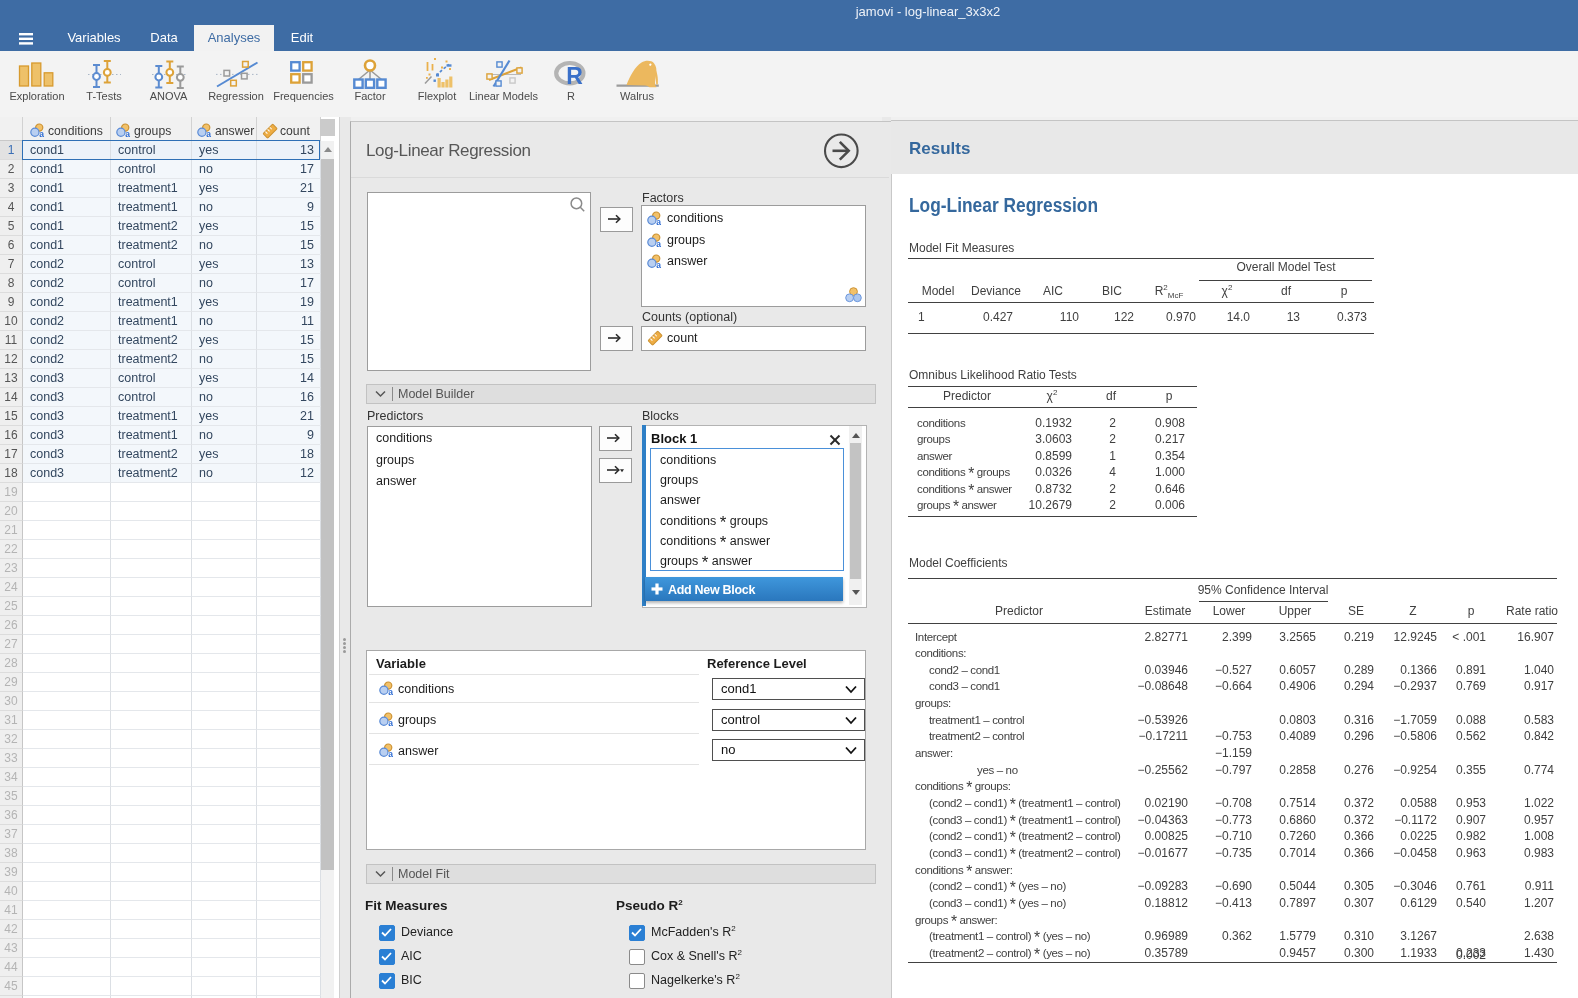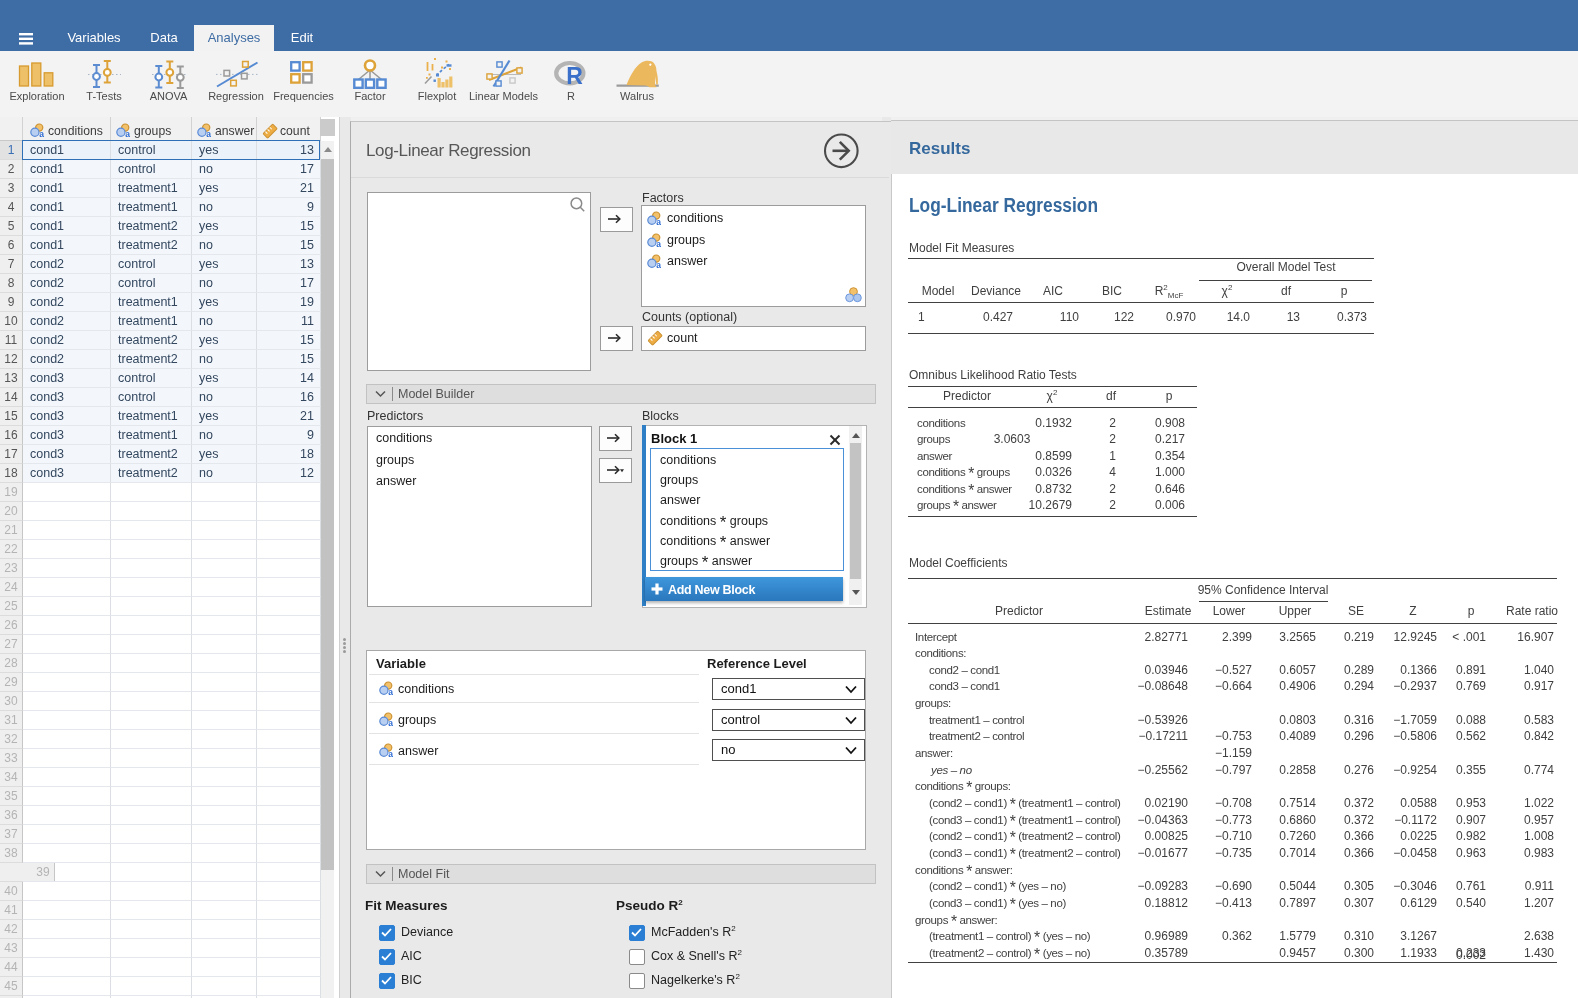--- a/index.html
+++ b/index.html
@@ -46,20 +46,21 @@
 .rule{position:absolute;height:1px;background:#414141;}
 .rtxt{position:absolute;font-size:12px;color:#3f3f3f;height:15px;line-height:15px;white-space:nowrap;}
 .pred{font-size:11.5px;letter-spacing:-0.35px;}
 .rhdr{position:absolute;font-size:12px;color:#3f3f3f;height:15px;line-height:15px;white-space:nowrap;}
 sup.s2{font-size:8px;vertical-align:super;line-height:0;}
 sub.mcf{font-size:8px;vertical-align:sub;line-height:0;}
 </style></head><body>
 <div id="app">
 
 <div class="abs" id="titlebar"></div>
+<div class="abs" id="wintitle">jamovi - log-linear_3x3x2</div>
 <svg class="abs" style="left:19px;top:33px" width="14" height="12">
       <rect x="0" y="0" width="14" height="2.4" fill="#fff"></rect>
       <rect x="0" y="4.6" width="14" height="2.4" fill="#fff"></rect>
       <rect x="0" y="9.2" width="14" height="2.4" fill="#fff"></rect>
     </svg>
 <div class="abs tab" style="left:54px;width:80px;">Variables</div>
 <div class="abs tab" style="left:134px;width:60px;">Data</div>
 <div class="abs" id="tab-analyses">Analyses</div>
 <div class="abs tab" style="left:274px;width:56px;">Edit</div>
 <div class="abs" id="ribbon"></div>
@@ -390,21 +391,21 @@
 <div class="abs rn" style="top:708px;color:#b4b4b4;">37</div>
 <div class="abs cell" style="left:23px;top:708px;width:87px;"></div>
 <div class="abs cell" style="left:111px;top:708px;width:80px;"></div>
 <div class="abs cell" style="left:192px;top:708px;width:64px;"></div>
 <div class="abs cell" style="left:257px;top:708px;width:63px;"></div>
 <div class="abs rn" style="top:727px;color:#b4b4b4;">38</div>
 <div class="abs cell" style="left:23px;top:727px;width:87px;"></div>
 <div class="abs cell" style="left:111px;top:727px;width:80px;"></div>
 <div class="abs cell" style="left:192px;top:727px;width:64px;"></div>
 <div class="abs cell" style="left:257px;top:727px;width:63px;"></div>
-<div class="abs rn" style="top:746px;color:#b4b4b4;padding-left:32px;">39</div>
+<div class="abs rn" style="top:746px;color:#b4b4b4;">39</div>
 <div class="abs cell" style="left:23px;top:746px;width:87px;"></div>
 <div class="abs cell" style="left:111px;top:746px;width:80px;"></div>
 <div class="abs cell" style="left:192px;top:746px;width:64px;"></div>
 <div class="abs cell" style="left:257px;top:746px;width:63px;"></div>
 <div class="abs rn" style="top:765px;color:#b4b4b4;">40</div>
 <div class="abs cell" style="left:23px;top:765px;width:87px;"></div>
 <div class="abs cell" style="left:111px;top:765px;width:80px;"></div>
 <div class="abs cell" style="left:192px;top:765px;width:64px;"></div>
 <div class="abs cell" style="left:257px;top:765px;width:63px;"></div>
 <div class="abs rn" style="top:784px;color:#b4b4b4;">41</div>
@@ -671,21 +672,21 @@
 <div class="rhdr" style="left:897px;top:389px;width:140px;text-align:center;">Predictor</div>
 <div class="rhdr" style="left:982px;top:389px;width:140px;text-align:center;">χ<sup class="s2">2</sup></div>
 <div class="rhdr" style="left:1041px;top:389px;width:140px;text-align:center;">df</div>
 <div class="rhdr" style="left:1099px;top:389px;width:140px;text-align:center;">p</div>
 <div class="rule" style="left:908px;top:406.5px;width:289px;"></div>
 <div class="rtxt pred" style="left:917px;top:416.0px;">conditions</div>
 <div class="rtxt" style="left:952px;top:416.0px;width:120px;text-align:right;">0.1932</div>
 <div class="rtxt" style="left:996px;top:416.0px;width:120px;text-align:right;">2</div>
 <div class="rtxt" style="left:1065px;top:416.0px;width:120px;text-align:right;">0.908</div>
 <div class="rtxt pred" style="left:917px;top:432.4px;">groups</div>
-<div class="rtxt" style="left:952px;top:432.4px;width:120px;text-align:center;">3.0603</div>
+<div class="rtxt" style="left:952px;top:432.4px;width:120px;text-align:right;">3.0603</div>
 <div class="rtxt" style="left:996px;top:432.4px;width:120px;text-align:right;">2</div>
 <div class="rtxt" style="left:1065px;top:432.4px;width:120px;text-align:right;">0.217</div>
 <div class="rtxt pred" style="left:917px;top:448.8px;">answer</div>
 <div class="rtxt" style="left:952px;top:448.8px;width:120px;text-align:right;">0.8599</div>
 <div class="rtxt" style="left:996px;top:448.8px;width:120px;text-align:right;">1</div>
 <div class="rtxt" style="left:1065px;top:448.8px;width:120px;text-align:right;">0.354</div>
 <div class="rtxt pred" style="left:917px;top:465.2px;">conditions <span class="st">*</span> groups</div>
 <div class="rtxt" style="left:952px;top:465.2px;width:120px;text-align:right;">0.0326</div>
 <div class="rtxt" style="left:996px;top:465.2px;width:120px;text-align:right;">4</div>
 <div class="rtxt" style="left:1065px;top:465.2px;width:120px;text-align:right;">1.000</div>
@@ -747,21 +748,21 @@
 <div class="rtxt" style="left:1434px;top:712.75px;width:120px;text-align:right;">0.583</div>
 <div class="rtxt pred" style="left:929px;top:729.4px;">treatment2 – control</div>
 <div class="rtxt" style="left:1068px;top:729.4px;width:120px;text-align:right;">−0.17211</div>
 <div class="rtxt" style="left:1132px;top:729.4px;width:120px;text-align:right;">−0.753</div>
 <div class="rtxt" style="left:1196px;top:729.4px;width:120px;text-align:right;">0.4089</div>
 <div class="rtxt" style="left:1254px;top:729.4px;width:120px;text-align:right;">0.296</div>
 <div class="rtxt" style="left:1317px;top:729.4px;width:120px;text-align:right;">−0.5806</div>
 <div class="rtxt" style="left:1366px;top:729.4px;width:120px;text-align:right;">0.562</div>
 <div class="rtxt" style="left:1434px;top:729.4px;width:120px;text-align:right;">0.842</div>
 <div class="rtxt pred" style="left:915px;top:746.05px;">answer:</div>
-<div class="rtxt pred" style="left:931px;top:762.7px;font-style:italic;">yes – no</div>
+<div class="rtxt pred" style="left:977px;top:762.7px;">yes – no</div>
 <div class="rtxt" style="left:1068px;top:762.7px;width:120px;text-align:right;">−0.25562</div>
 <div class="rtxt" style="left:1132px;top:762.7px;width:120px;text-align:right;">−0.797</div>
 <div class="rtxt" style="left:1196px;top:762.7px;width:120px;text-align:right;">0.2858</div>
 <div class="rtxt" style="left:1254px;top:762.7px;width:120px;text-align:right;">0.276</div>
 <div class="rtxt" style="left:1317px;top:762.7px;width:120px;text-align:right;">−0.9254</div>
 <div class="rtxt" style="left:1366px;top:762.7px;width:120px;text-align:right;">0.355</div>
 <div class="rtxt" style="left:1434px;top:762.7px;width:120px;text-align:right;">0.774</div>
 <div class="rtxt pred" style="left:915px;top:779.35px;">conditions <span class="st">*</span> groups:</div>
 <div class="rtxt pred" style="left:929px;top:796.0px;">(cond2 – cond1) <span class="st">*</span> (treatment1 – control)</div>
 <div class="rtxt" style="left:1068px;top:796.0px;width:120px;text-align:right;">0.02190</div>

